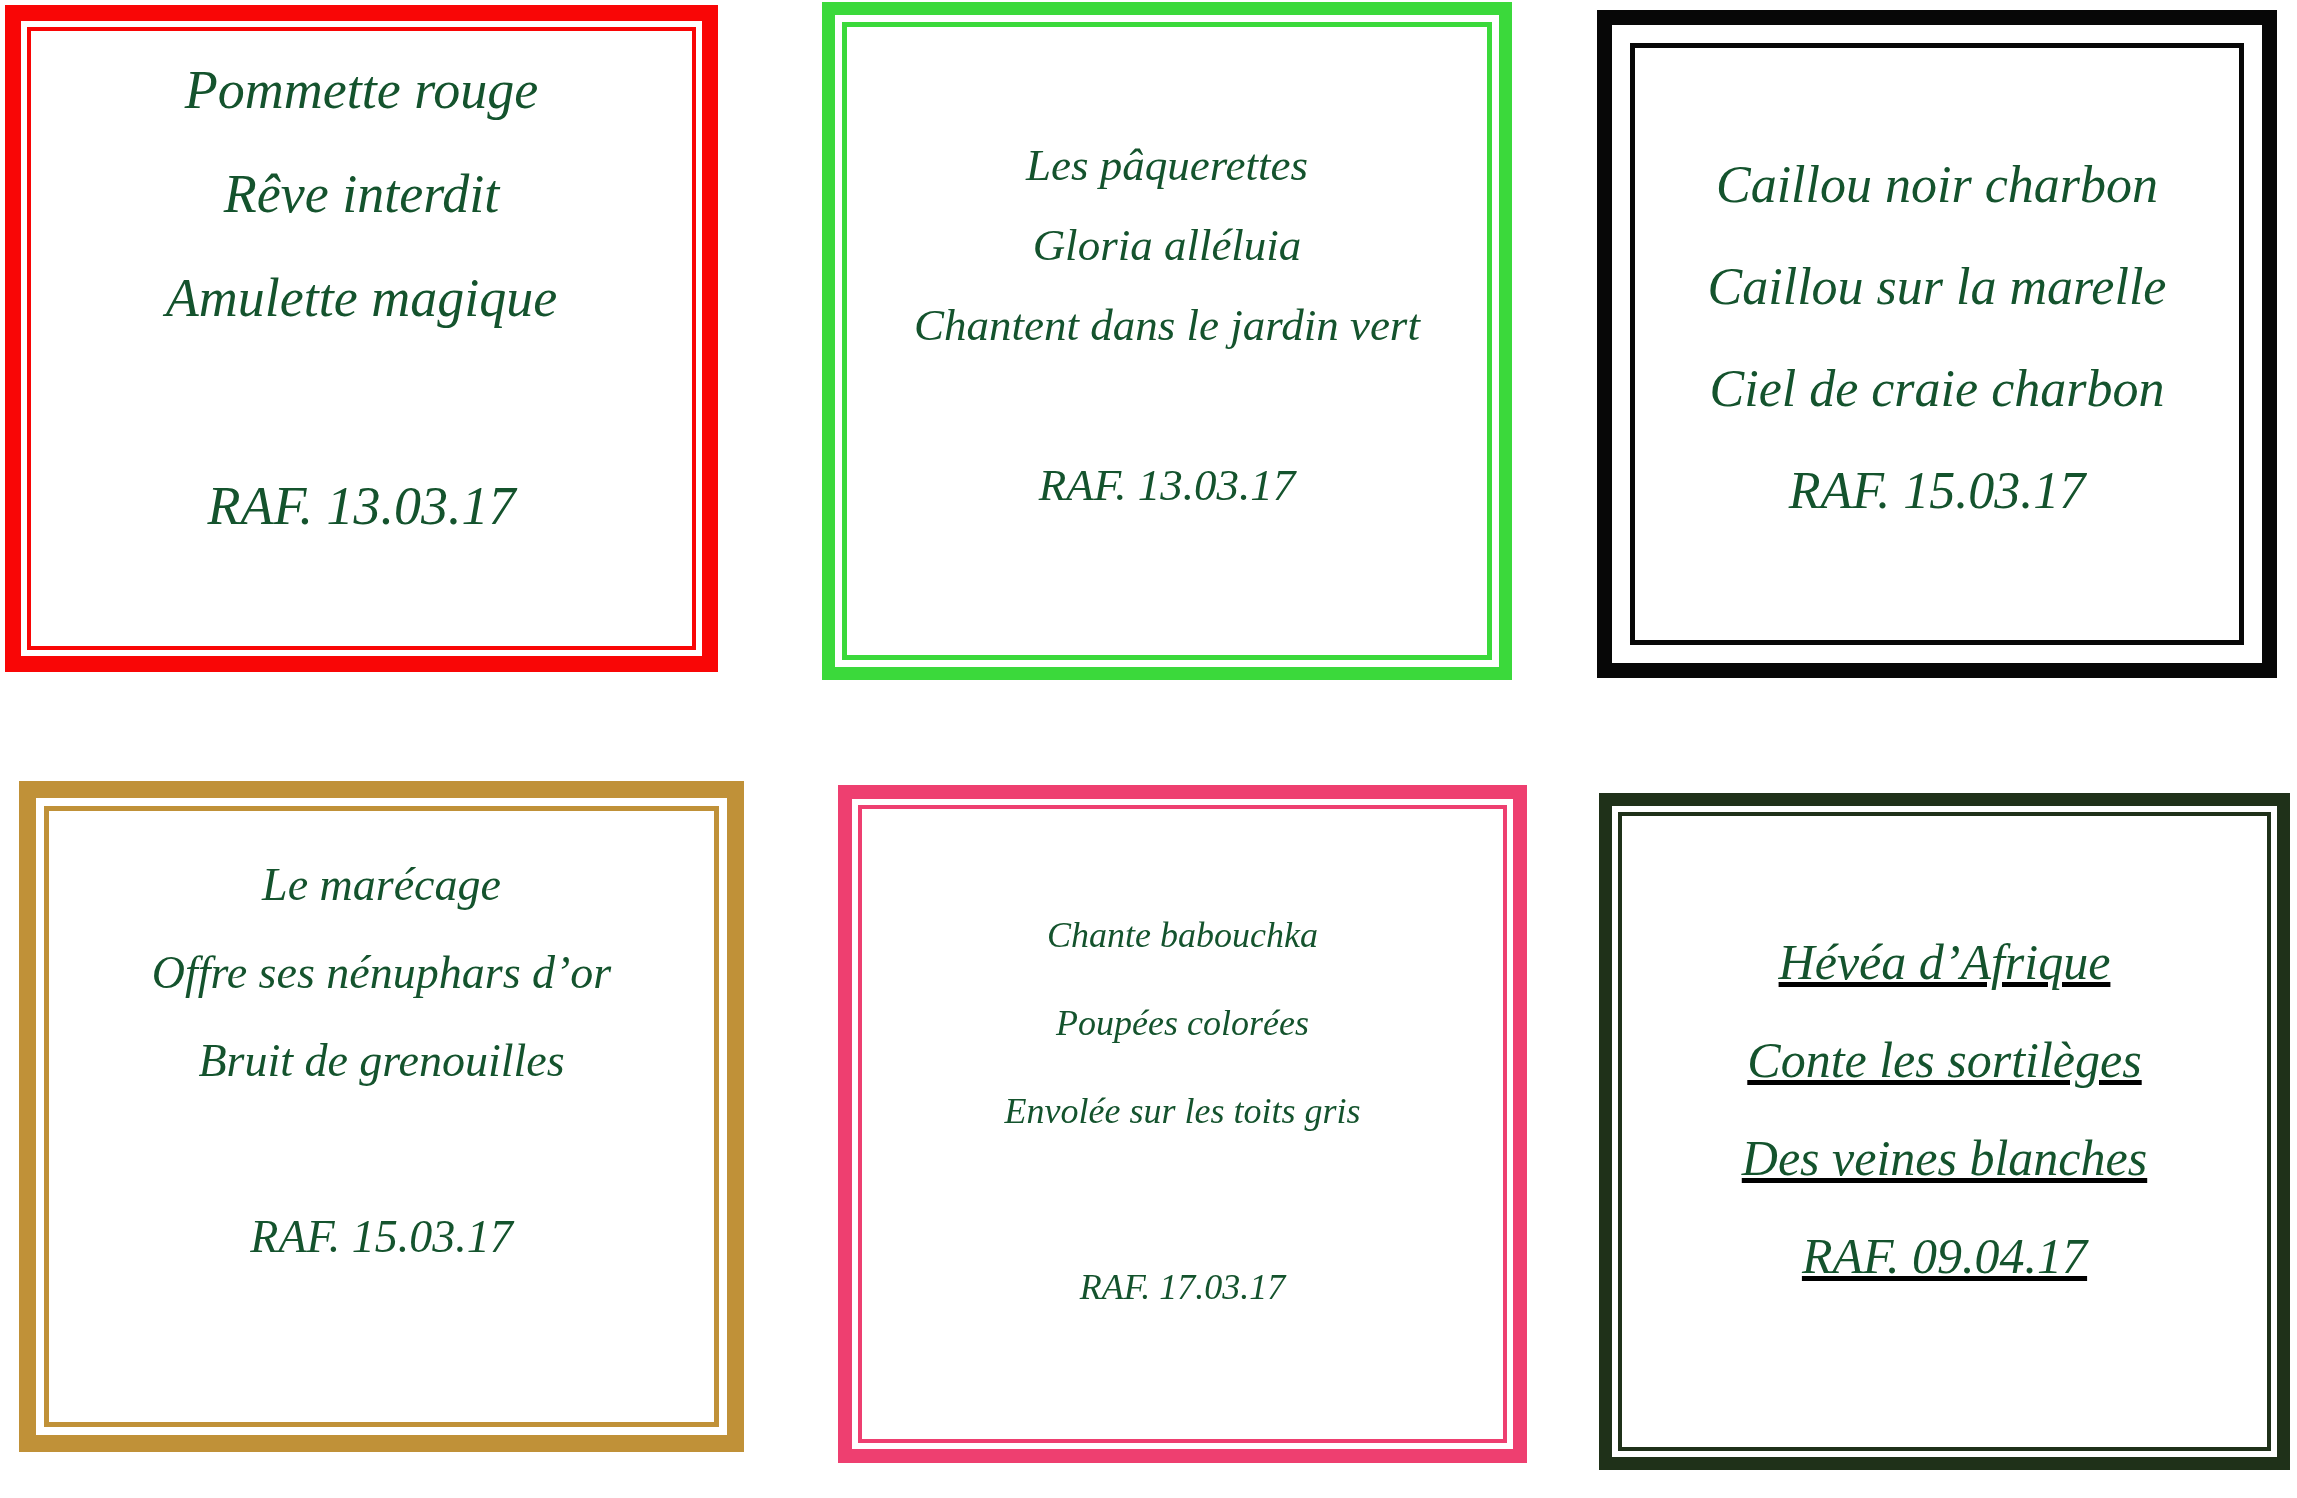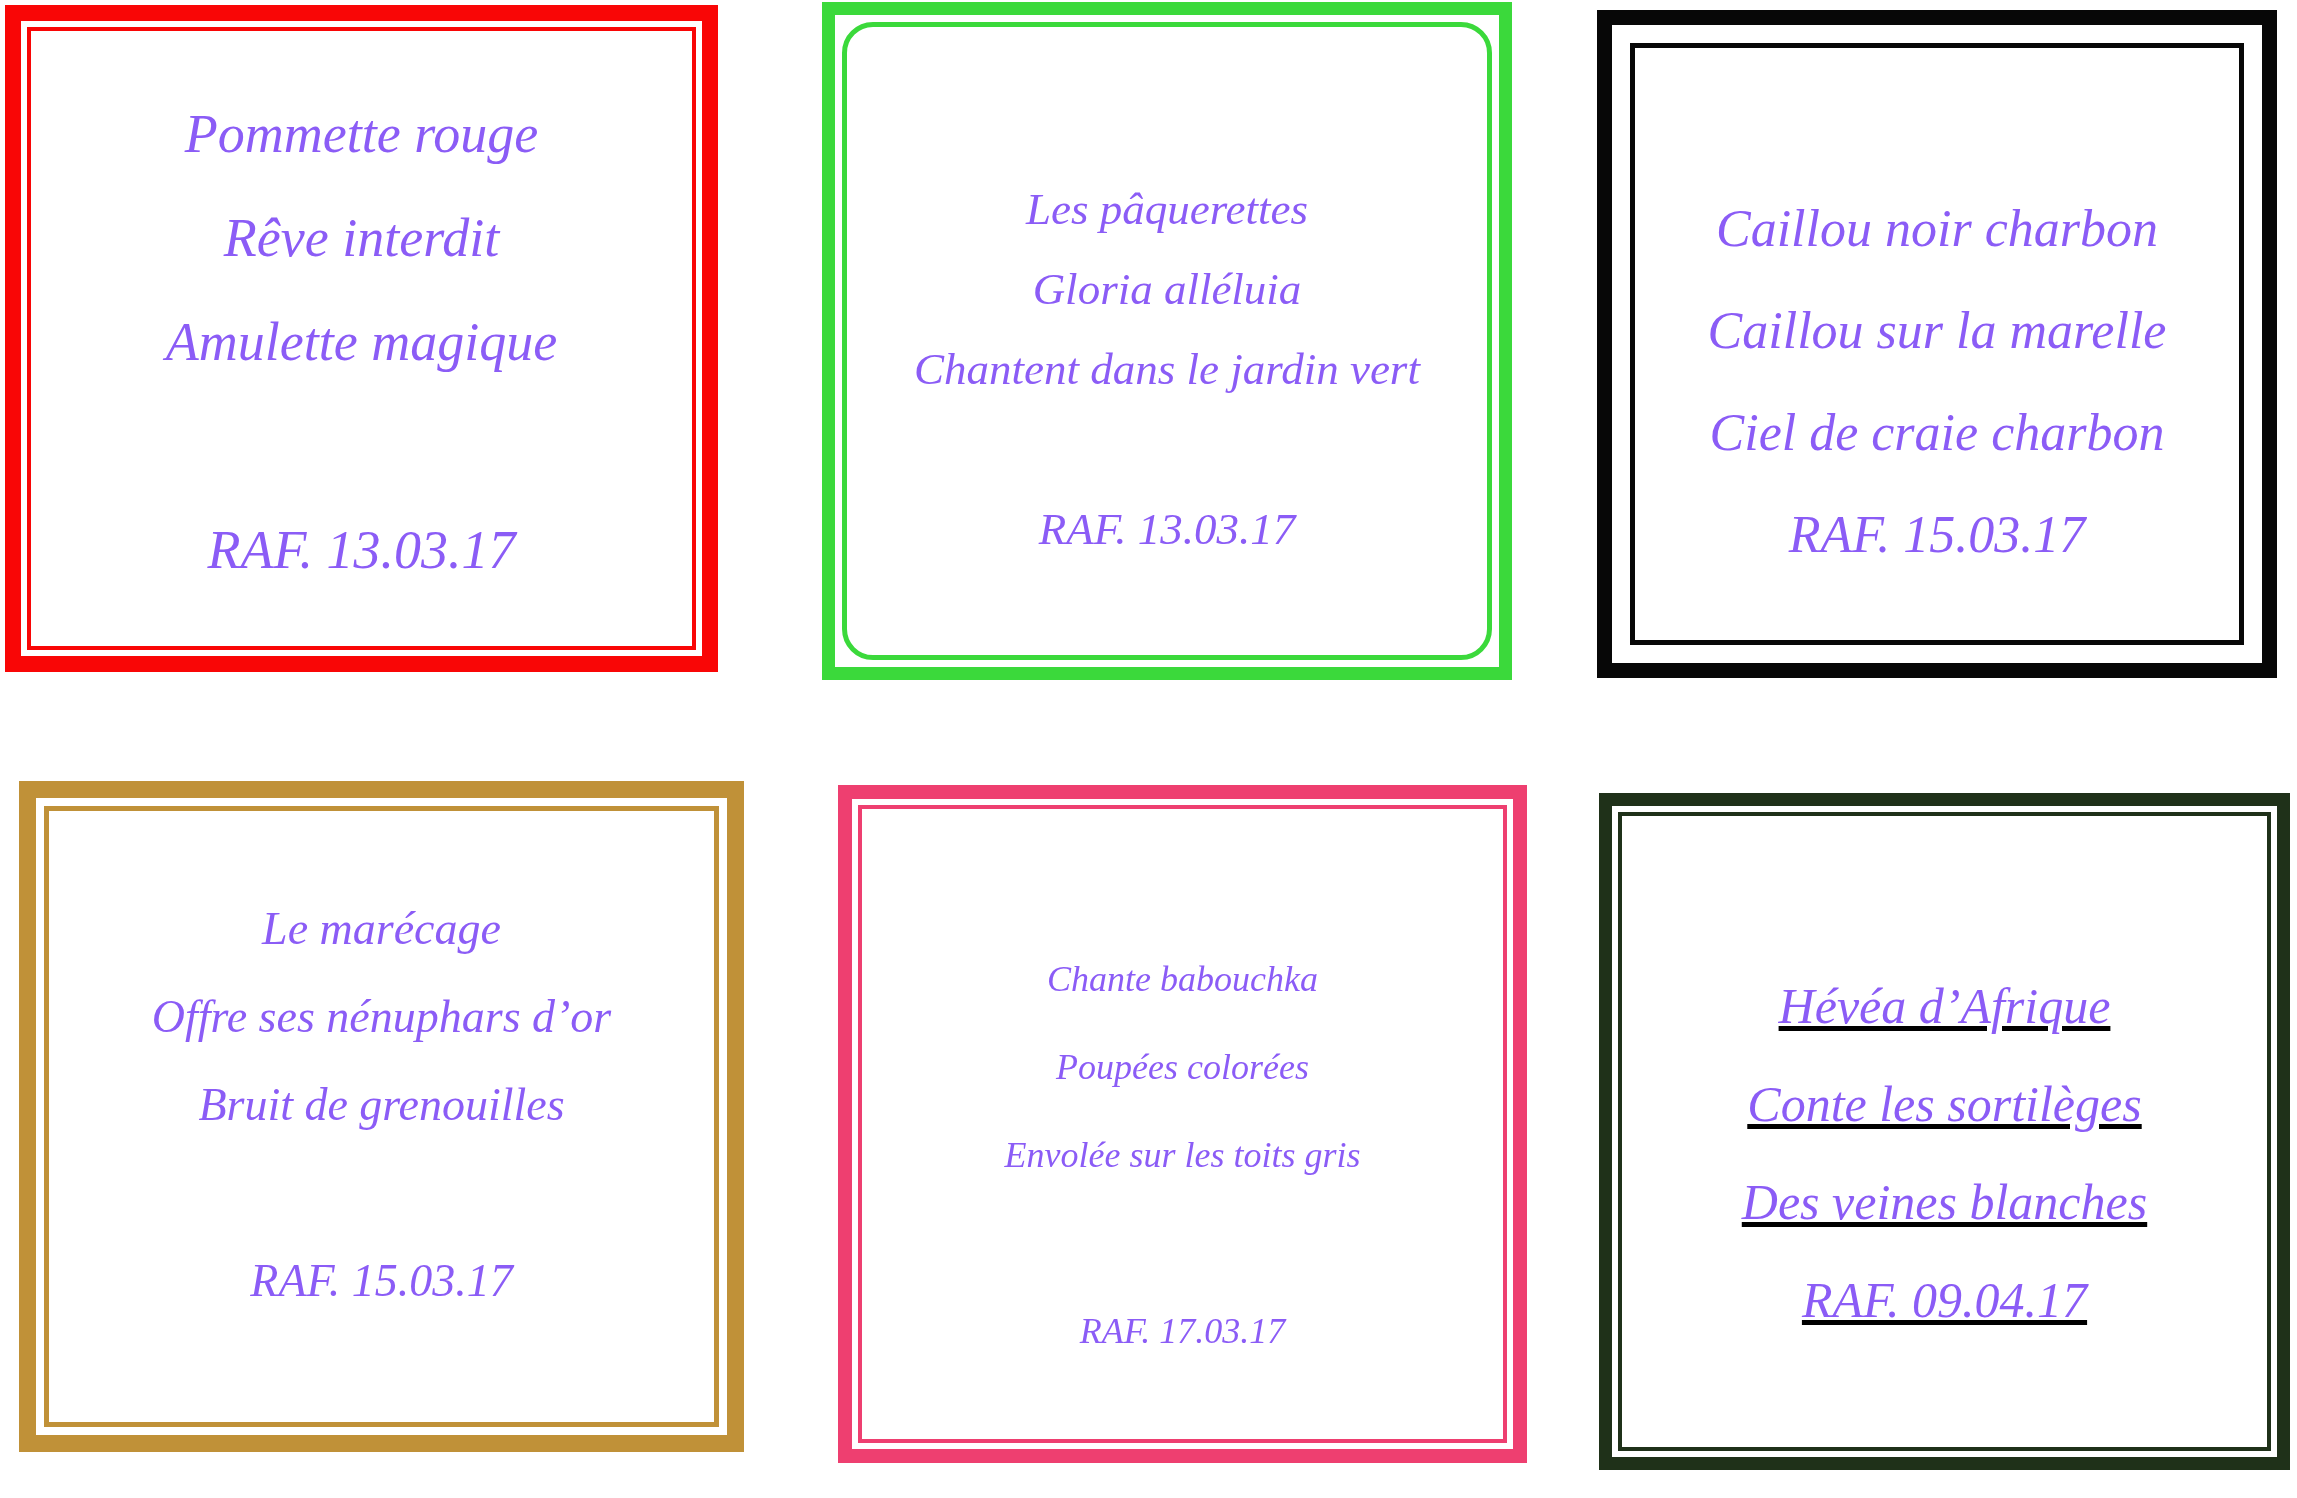--- a/index.html
+++ b/index.html
@@ -27,35 +27,34 @@
     height: 100%;
     box-sizing: border-box;
     border-style: solid;
   }
   .poem {
     width: 100%;
     height: 100%;
     box-sizing: border-box;
     text-align: center;
     font-style: italic;
-    color: #8b5cf6;
-    margin-top: 44px;
+    color: #14532d;
   }
   .poem-line { white-space: nowrap; }
 
   
   .c1 { left: 5px;    top: 5px;   width: 713px; height: 667px; }
   .c1 .frame-outer { border-width: 16px; padding: 6px; }
   .c1 .frame-inner { border-width: 4px; }
   .c1 .poem { font-size: 54px; line-height: 104px; padding-top: 7px; }
 
   
   .c2 { left: 822px;  top: 2px;   width: 690px; height: 678px; }
   .c2 .frame-outer { border-width: 13px; padding: 7px; }
-  .c2 .frame-inner { border-width: 5px; border-radius: 31px; }
+  .c2 .frame-inner { border-width: 5px; }
   .c2 .poem { font-size: 45px; line-height: 80px; padding-top: 98px; }
 
   
   .c3 { left: 1597px; top: 10px;  width: 680px; height: 668px; }
   .c3 .frame-outer { border-width: 15px; padding: 18px; }
   .c3 .frame-inner { border-width: 5px; }
   .c3 .poem { font-size: 52px; line-height: 102px; padding-top: 86px; }
 
   
   .c4 { left: 19px;   top: 781px; width: 725px; height: 671px; }

